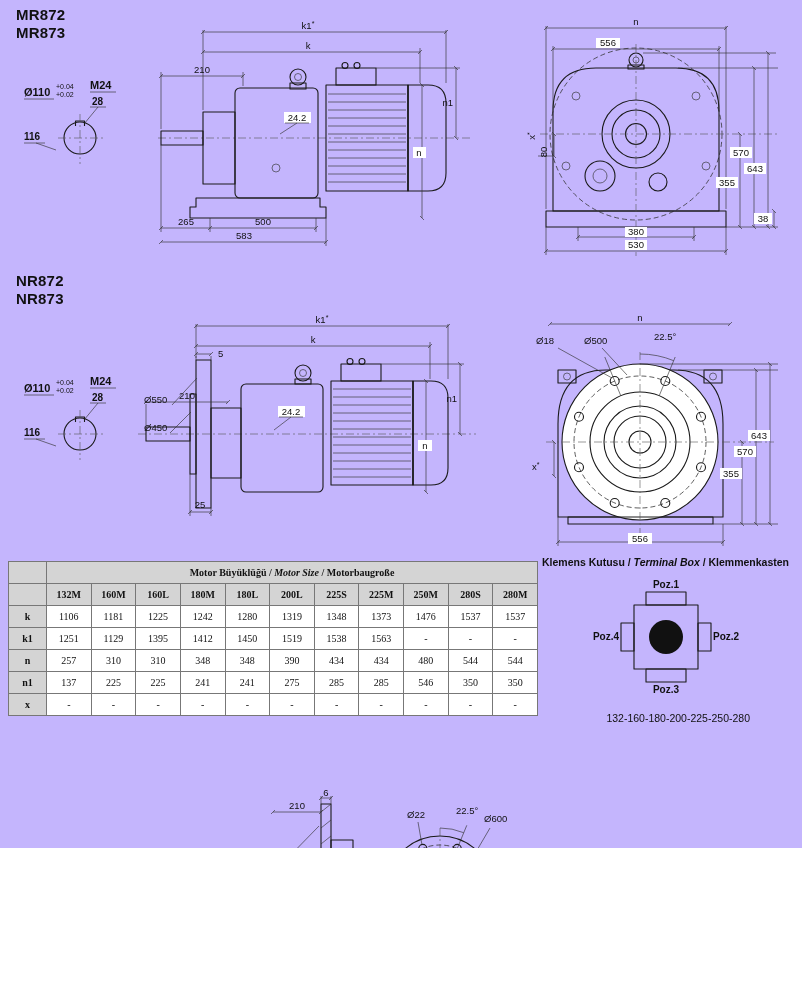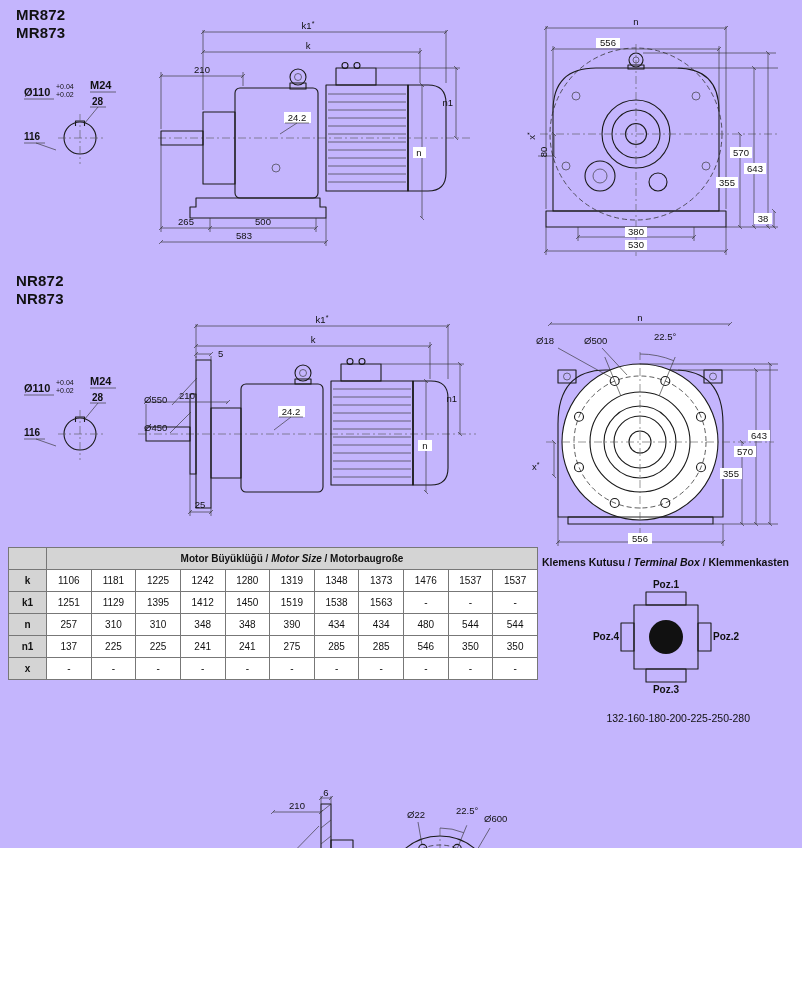--- a/index.html
+++ b/index.html
@@ -277,39 +277,53 @@
       <rect class="wbg" x="220" y="118" width="22" height="11"></rect>
       <text class="d" x="231" y="127" text-anchor="middle">643</text>
       <path class="t" d="M26,130 V164 M24,128 L28,132 M24,162 L28,166"></path>
       <text class="d" x="4" y="158"><tspan>x</tspan><tspan dy="-3" font-size="7">*</tspan></text>
       <path class="t" d="M30,205 V234 M195,212 V234 M30,230 H195 M28,232 L32,228 M193,232 L197,228"></path>
       <rect class="wbg" x="100" y="221" width="24" height="11"></rect>
       <text class="d" x="112" y="230" text-anchor="middle">556</text>
     </g>
   </svg>
 
-  <table class="sizes abs" style="left:8px; top:547px;">
+  <table class="sizes abs" style="left:8px; top:561px;font-family:Liberation Serif, serif;">
     <colgroup>
         <col class="c0">
         <col>
         <col>
         <col>
         <col>
         <col>
         <col>
         <col>
         <col>
         <col>
         <col>
         <col>
       </colgroup>
     <tbody>
         <tr>
       <td class="hdr"></td>
       <td class="hdr" colspan="11"><span>Motor Büyüklüğü / </span><span class="it">Motor Size</span><span> / Motorbaugroße</span></td>
+    </tr>
+    <tr>
+      <td class="hdr"></td>
+      <td class="hdr">132M</td>
+      <td class="hdr">160M</td>
+      <td class="hdr">160L</td>
+      <td class="hdr">180M</td>
+      <td class="hdr">180L</td>
+      <td class="hdr">200L</td>
+      <td class="hdr">225S</td>
+      <td class="hdr">225M</td>
+      <td class="hdr">250M</td>
+      <td class="hdr">280S</td>
+      <td class="hdr">280M</td>
     </tr>
     <tr>
       <td class="lbl">k</td>
       <td>1106</td>
       <td>1181</td>
       <td>1225</td>
       <td>1242</td>
       <td>1280</td>
       <td>1319</td>
       <td>1348</td>

